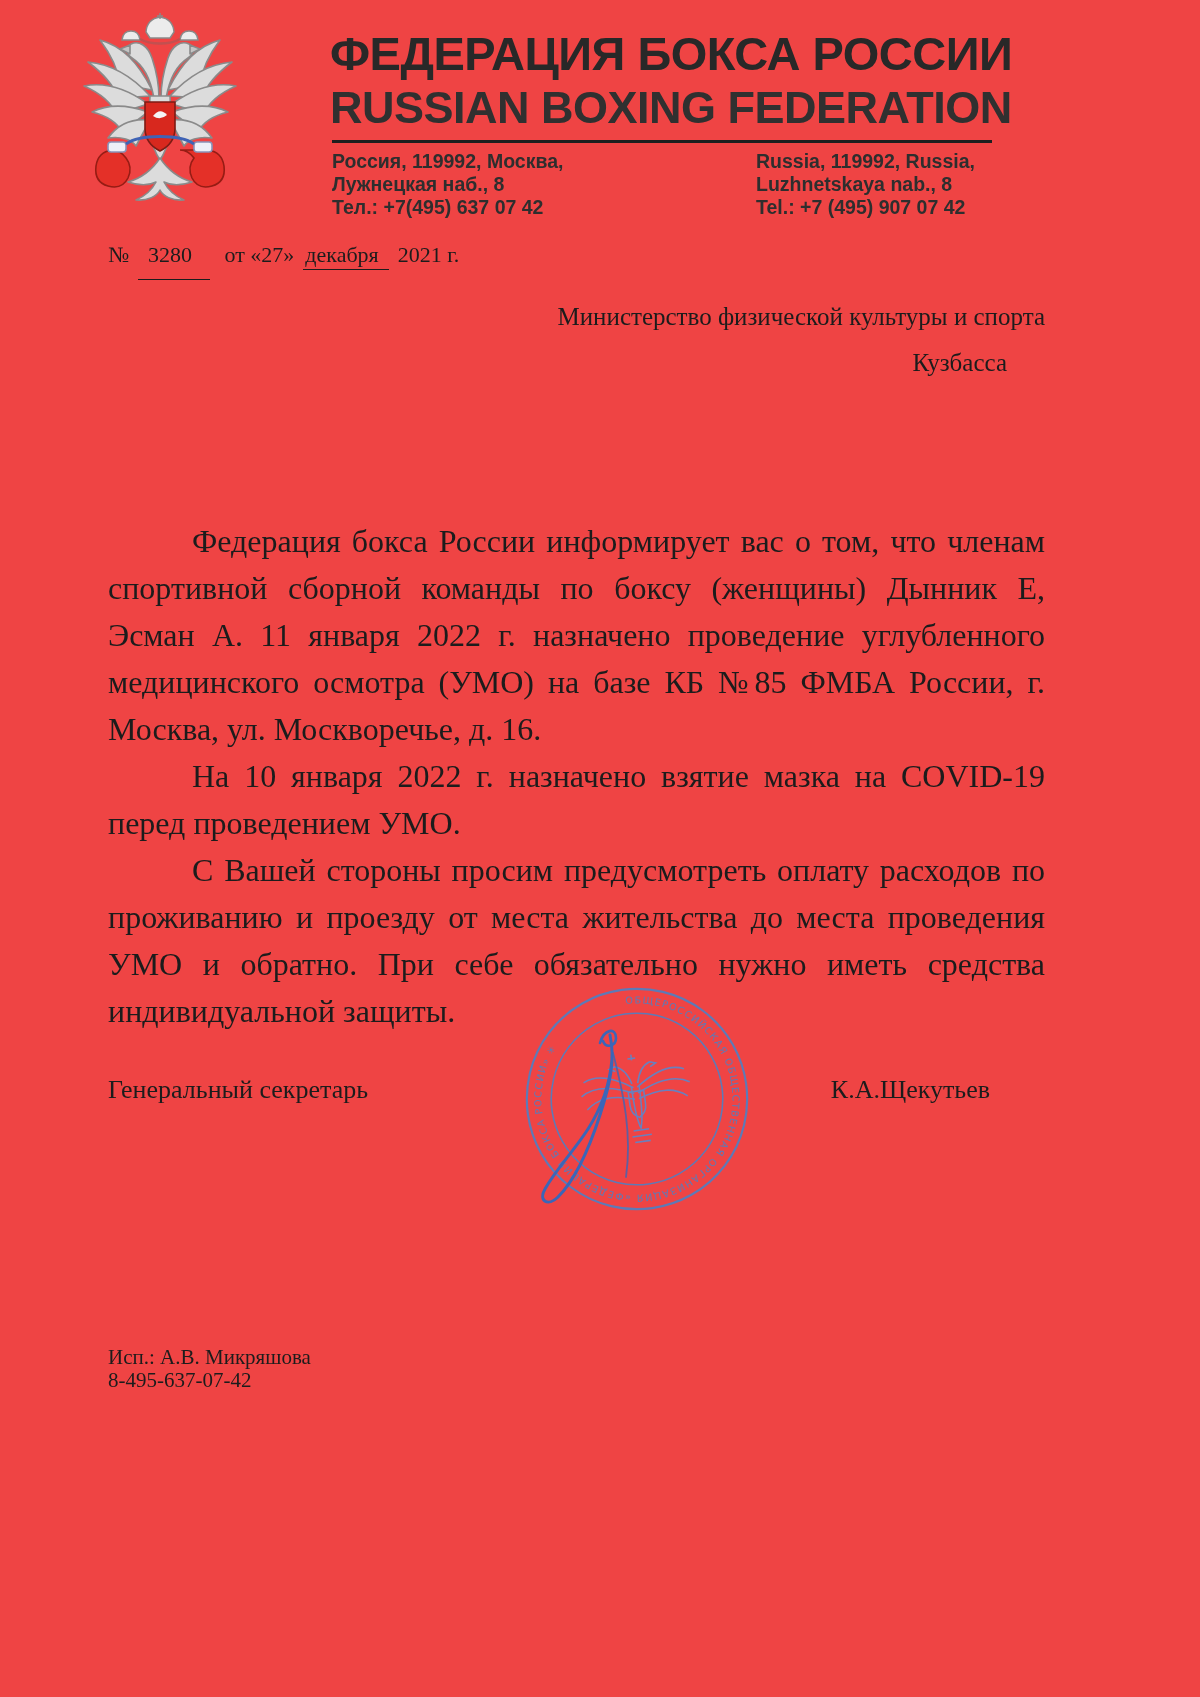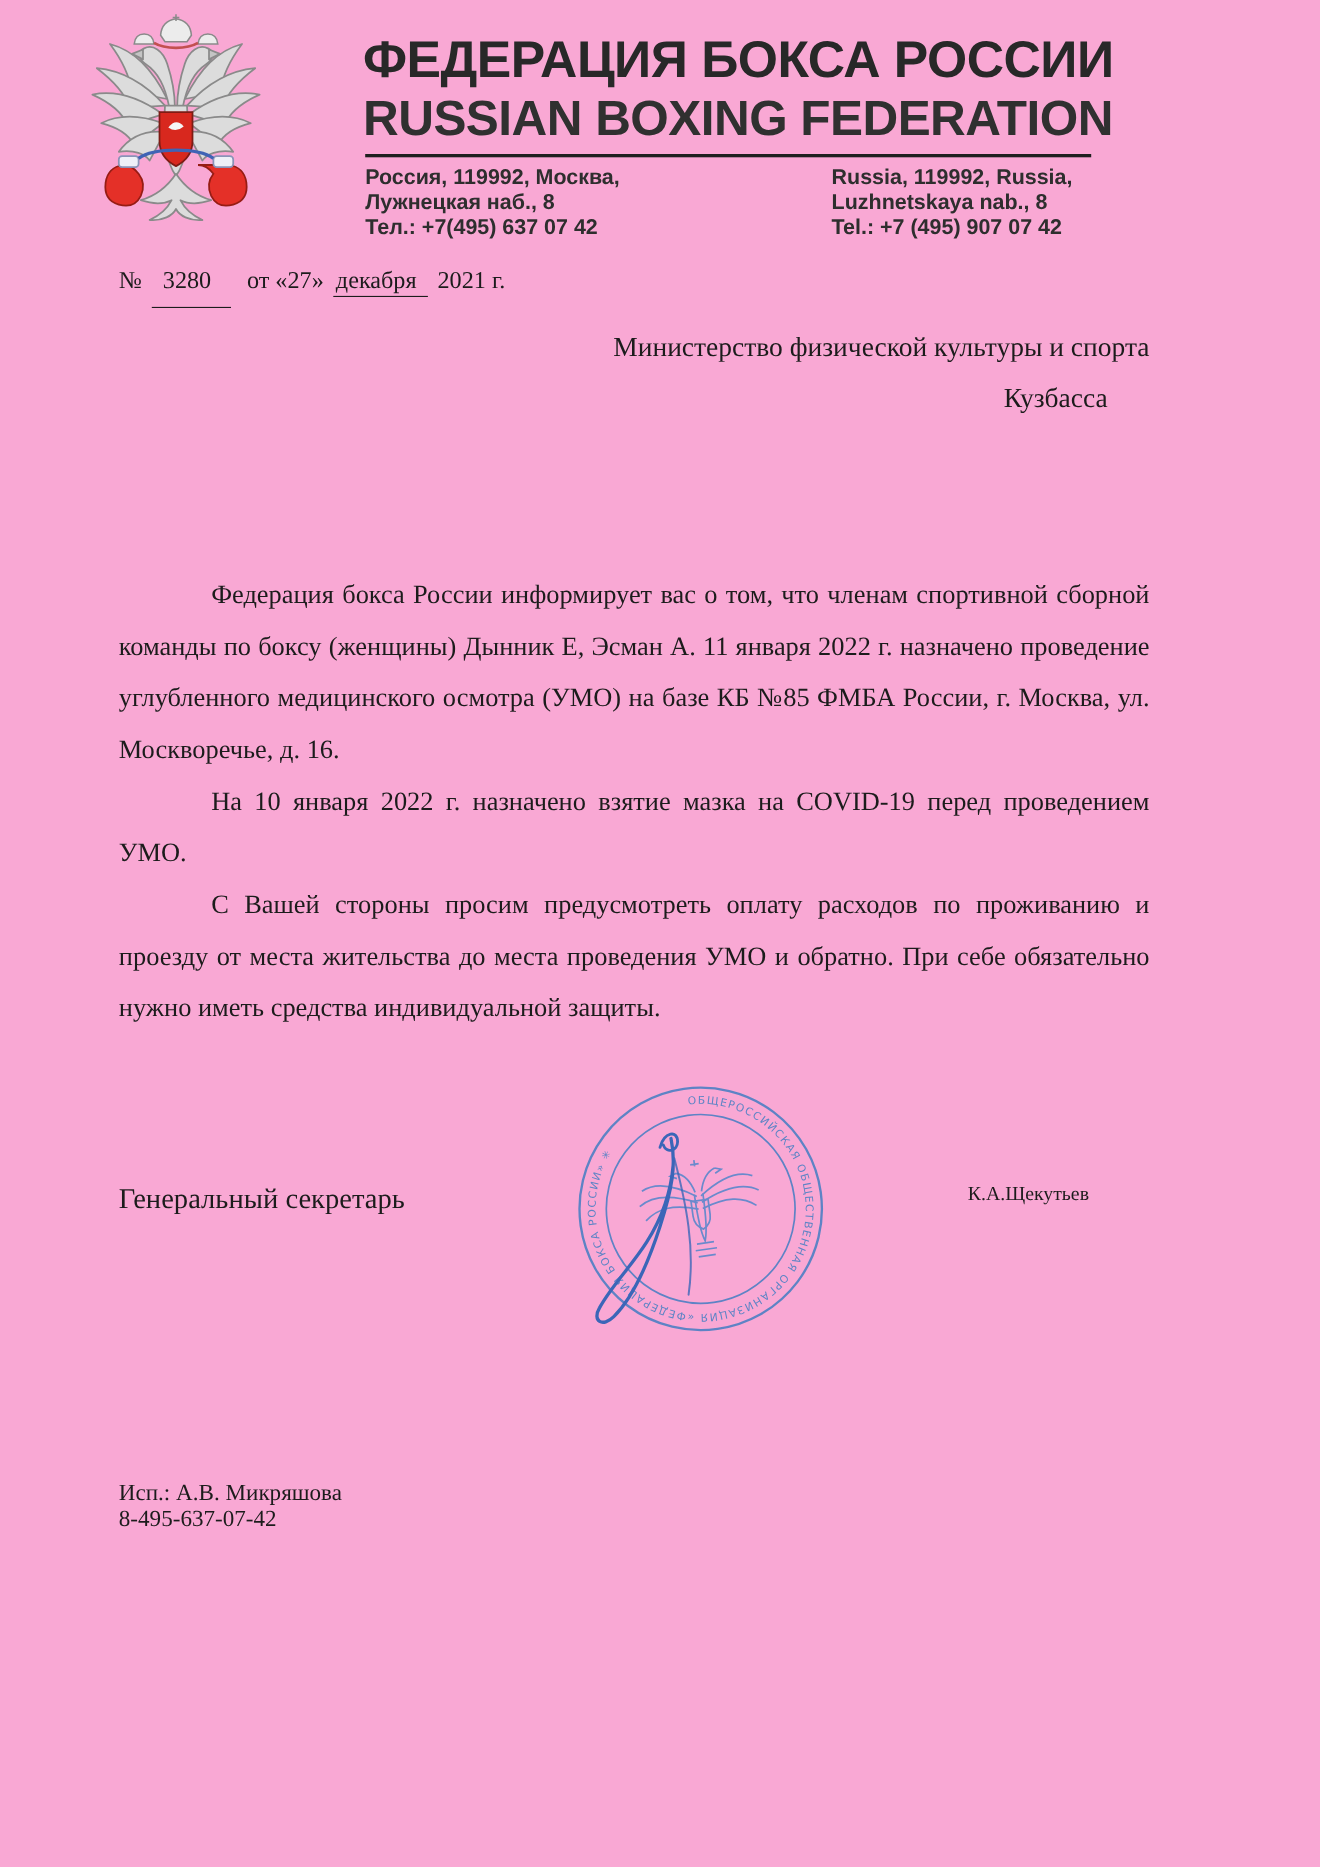--- a/index.html
+++ b/index.html
@@ -1,17 +1,17 @@
 <!DOCTYPE html>
 <html><head>
 <meta charset="utf-8">
 <style>
   html,body{margin:0;padding:0;background:#ffffff;}
   .page{
-    position:relative;width:1200px;height:1697px;background:#f9a8d4;
+    position:relative;width:1200px;height:1697px;background:#ef4444;
     font-family:"Liberation Serif",serif;color:#1c1c1c;overflow:hidden;
   }
   
   .logo{position:absolute;left:60px;top:12px;width:200px;height:218px;}
   .org-ru{
     position:absolute;left:330px;top:26px;white-space:nowrap;
     font-family:"Liberation Sans",sans-serif;font-weight:bold;
     font-size:47px;letter-spacing:-0.5px;color:#282828;
   }
   .org-en{
@@ -31,26 +31,26 @@
   .ref{position:absolute;left:108px;top:242px;font-size:22px;white-space:nowrap;}
   .ref span{margin-right:9px;}
   .u-num{border-bottom:1.5px solid #1c1c1c;padding:0 18px 12px 10px;}
   .u-month{border-bottom:1.5px solid #1c1c1c;padding:0 10px 2px 2px;}
   
   .recipient{position:absolute;right:155px;top:294px;text-align:right;font-size:25px;line-height:46px;}
   .recipient .line2{padding-right:38px;}
   
   .body-text{
     position:absolute;left:108px;top:518px;width:937px;
-    font-size:24px;line-height:47px;text-align:justify;
+    font-size:32px;line-height:47px;text-align:justify;
   }
   .body-text p{margin:0;text-indent:84px;}
   
   .sig-title{position:absolute;left:108px;top:1075px;font-size:26px;}
-  .sig-name{position:absolute;right:210px;top:1075px;font-size:18px;}
+  .sig-name{position:absolute;right:210px;top:1075px;font-size:26px;}
   .stamp{position:absolute;left:520px;top:982px;width:234px;height:234px;transform:rotate(-8deg);opacity:0.9;}
   .signature-svg{position:absolute;left:512px;top:995px;width:220px;height:235px;}
   
   .footer{position:absolute;left:108px;top:1346px;font-size:21px;line-height:23px;}
 </style>
 </head>
 <body>
 
 <div class="page">
 

